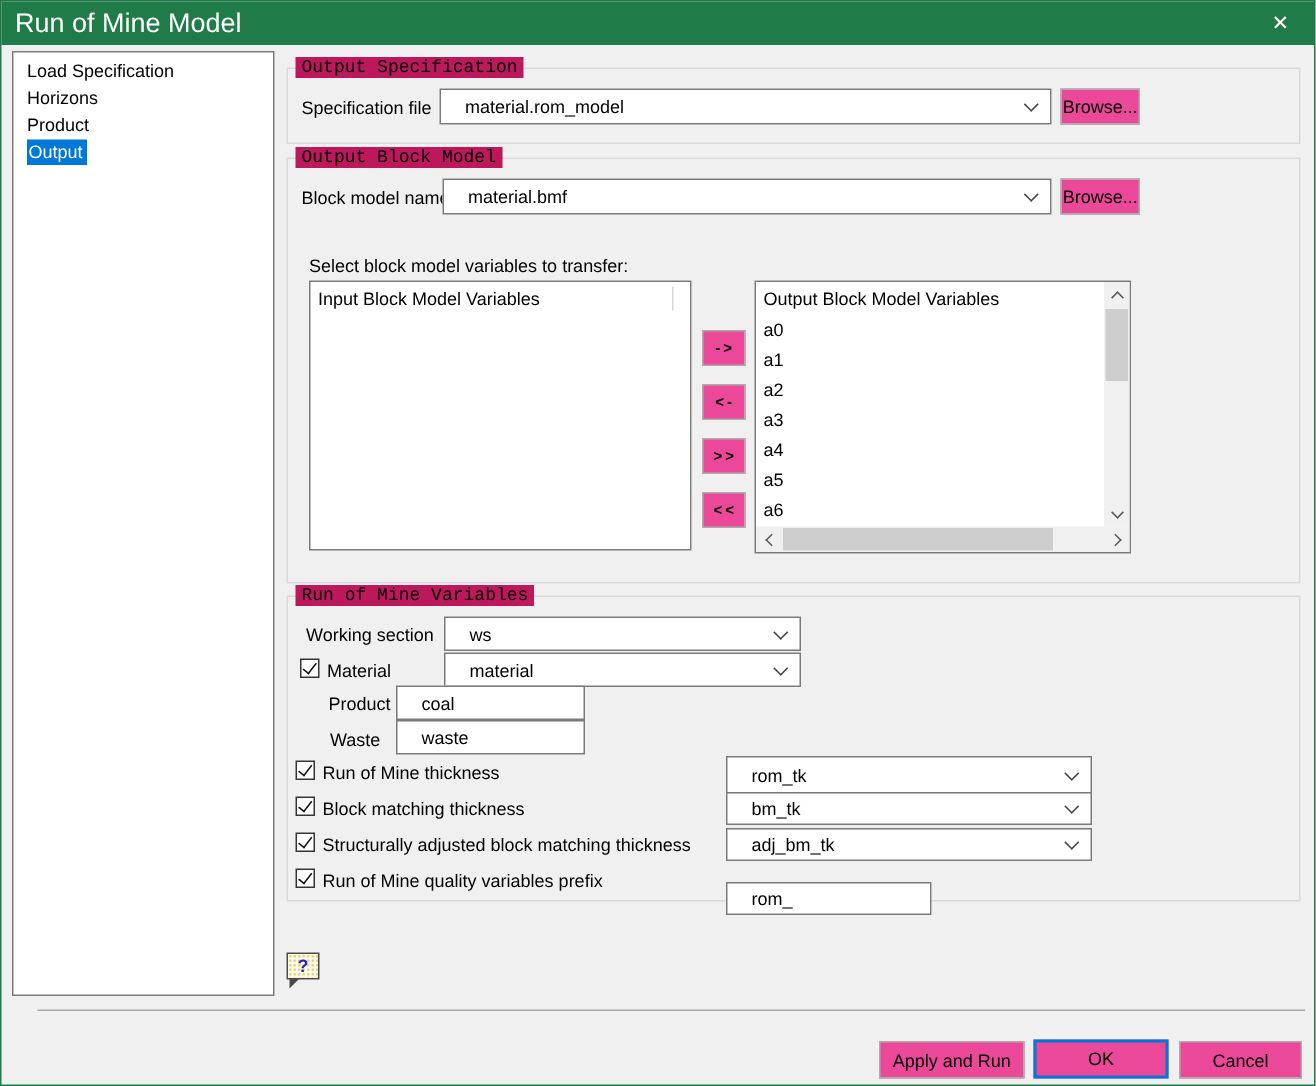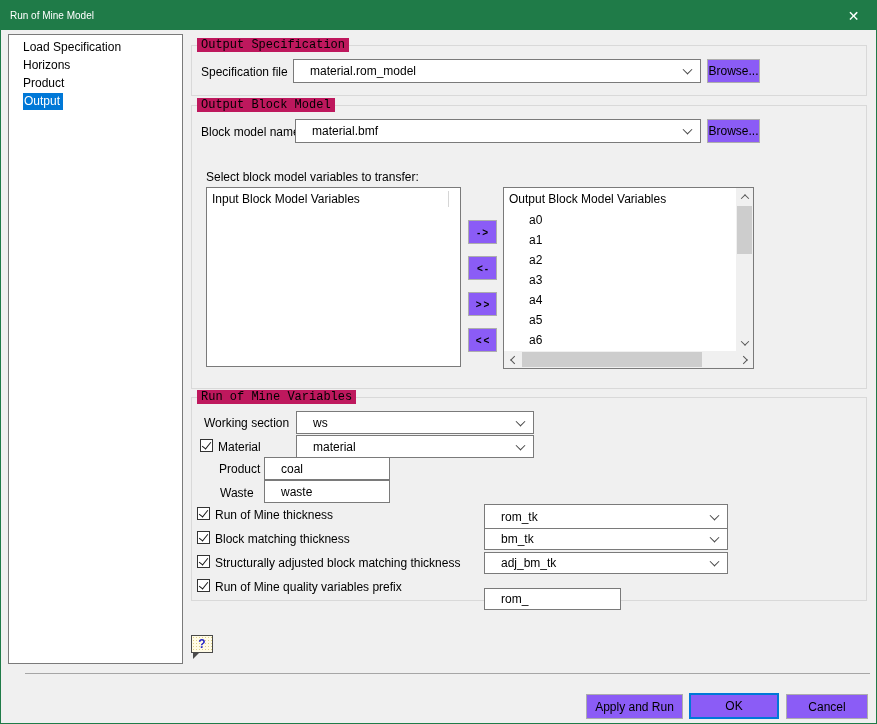--- a/index.html
+++ b/index.html
@@ -13,72 +13,72 @@
   .window {
     position: relative; width: 877px; height: 724px;
     background: #f0f0f0;
     border: 1px solid #1f7b48;
   }
   
   .titlebar {
     position: absolute; left: 0; top: 0; width: 875px; height: 29px;
     background: #1f7b48; color: #fff;
     display: flex; align-items: center; padding-left: 9px;
-    font-size: 10px;
+    font-size: 18px;
   }
   .close-btn {
     position: absolute; right: 0; top: 0; width: 45px; height: 29px;
     display: flex; align-items: center; justify-content: center;
     color: #fff; font-size: 14px; cursor: default;
   }
   
   .sidebar {
     position: absolute; left: 7px; top: 33px; width: 175px; height: 630px;
     background: #fff; border: 1px solid #7a7a7a; padding-top: 3px;
   }
-  .side-item { height: 18px; line-height: 18px; padding-left: 14px; white-space: nowrap; }
+  .side-item { height: 18px; line-height: 18px; padding-left: 9px; white-space: nowrap; }
   .side-item.selected .side-label { background: #0078d7; color: #fff; padding: 1px 3px 2px 1px; }
   
   .lbl { position: absolute; white-space: nowrap; line-height: 14px; }
   .group { position: absolute; border: 1px solid #d9d9d9; }
   .group-label {
     position: absolute; background: #be185d; padding: 0 4px;
     white-space: nowrap; line-height: 14px; font-family: Liberation Mono, monospace;
   }
   .combo, .edit {
     position: absolute; background: #fff; border: 1px solid #7a7a7a;
     display: flex; align-items: center; padding-left: 16px; overflow: hidden;
   }
   .combo .value, .edit .value { white-space: nowrap; }
   .combo-chev {
     position: absolute; right: 9px; top: 50%; width: 7px; height: 7px;
     border-right: 1.5px solid #454545; border-bottom: 1.5px solid #454545;
     transform: translateY(-70%) rotate(45deg);
   }
   .btn {
-    position: absolute; background: #8b5cf6; border: 1px solid #adadad;
+    position: absolute; background: #ec4899; border: 1px solid #adadad;
     display: flex; align-items: center; justify-content: center;
     white-space: nowrap;
   }
   .btn.default { border: 2px solid #0078d7; }
   .cb {
     position: absolute; width: 13px; height: 13px;
     background: #fff; border: 1px solid #333;
   }
   .cb::after {
     content: ""; position: absolute; left: 3px; top: 0px;
     width: 4px; height: 8px;
     border-right: 1.6px solid #111; border-bottom: 1.6px solid #111;
     transform: rotate(38deg);
   }
   
   .listbox { position: absolute; background: #fff; border: 1px solid #7a7a7a; }
   .list-header { position: relative; height: 22px; line-height: 22px; padding-left: 5px; white-space: nowrap; }
   .col-divider { position: absolute; top: 3px; height: 16px; width: 1px; background: #d6d6d6; }
-  .list-item { height: 20px; line-height: 20px; padding-left: 5px; white-space: nowrap; margin-left: 20px; }
+  .list-item { height: 20px; line-height: 20px; padding-left: 5px; white-space: nowrap; }
   
   .vscroll { position: absolute; top: 0; right: 0; width: 17px; height: calc(100% - 17px); background: #f0f0f0; }
   .hscroll { position: absolute; left: 0; bottom: 0; width: 100%; height: 17px; background: #f0f0f0; }
   .sb-arrow { position: absolute; width: 17px; height: 17px; display: flex; align-items: center; justify-content: center; }
   .vthumb { position: absolute; left: 1px; top: 18px; width: 15px; height: 48px; background: #cdcdcd; }
   .hthumb { position: absolute; left: 18px; top: 1px; width: 180px; height: 15px; background: #cdcdcd; }
   .chev { display: inline-block; width: 6px; height: 6px; border-right: 1.4px solid #555; border-bottom: 1.4px solid #555; }
   .chev.up    { transform: rotate(225deg) translate(-1px,-1px); }
   .chev.down  { transform: rotate(45deg) translate(-1px,-1px); }
   .chev.left  { transform: rotate(135deg) translate(-1px,-1px); }

